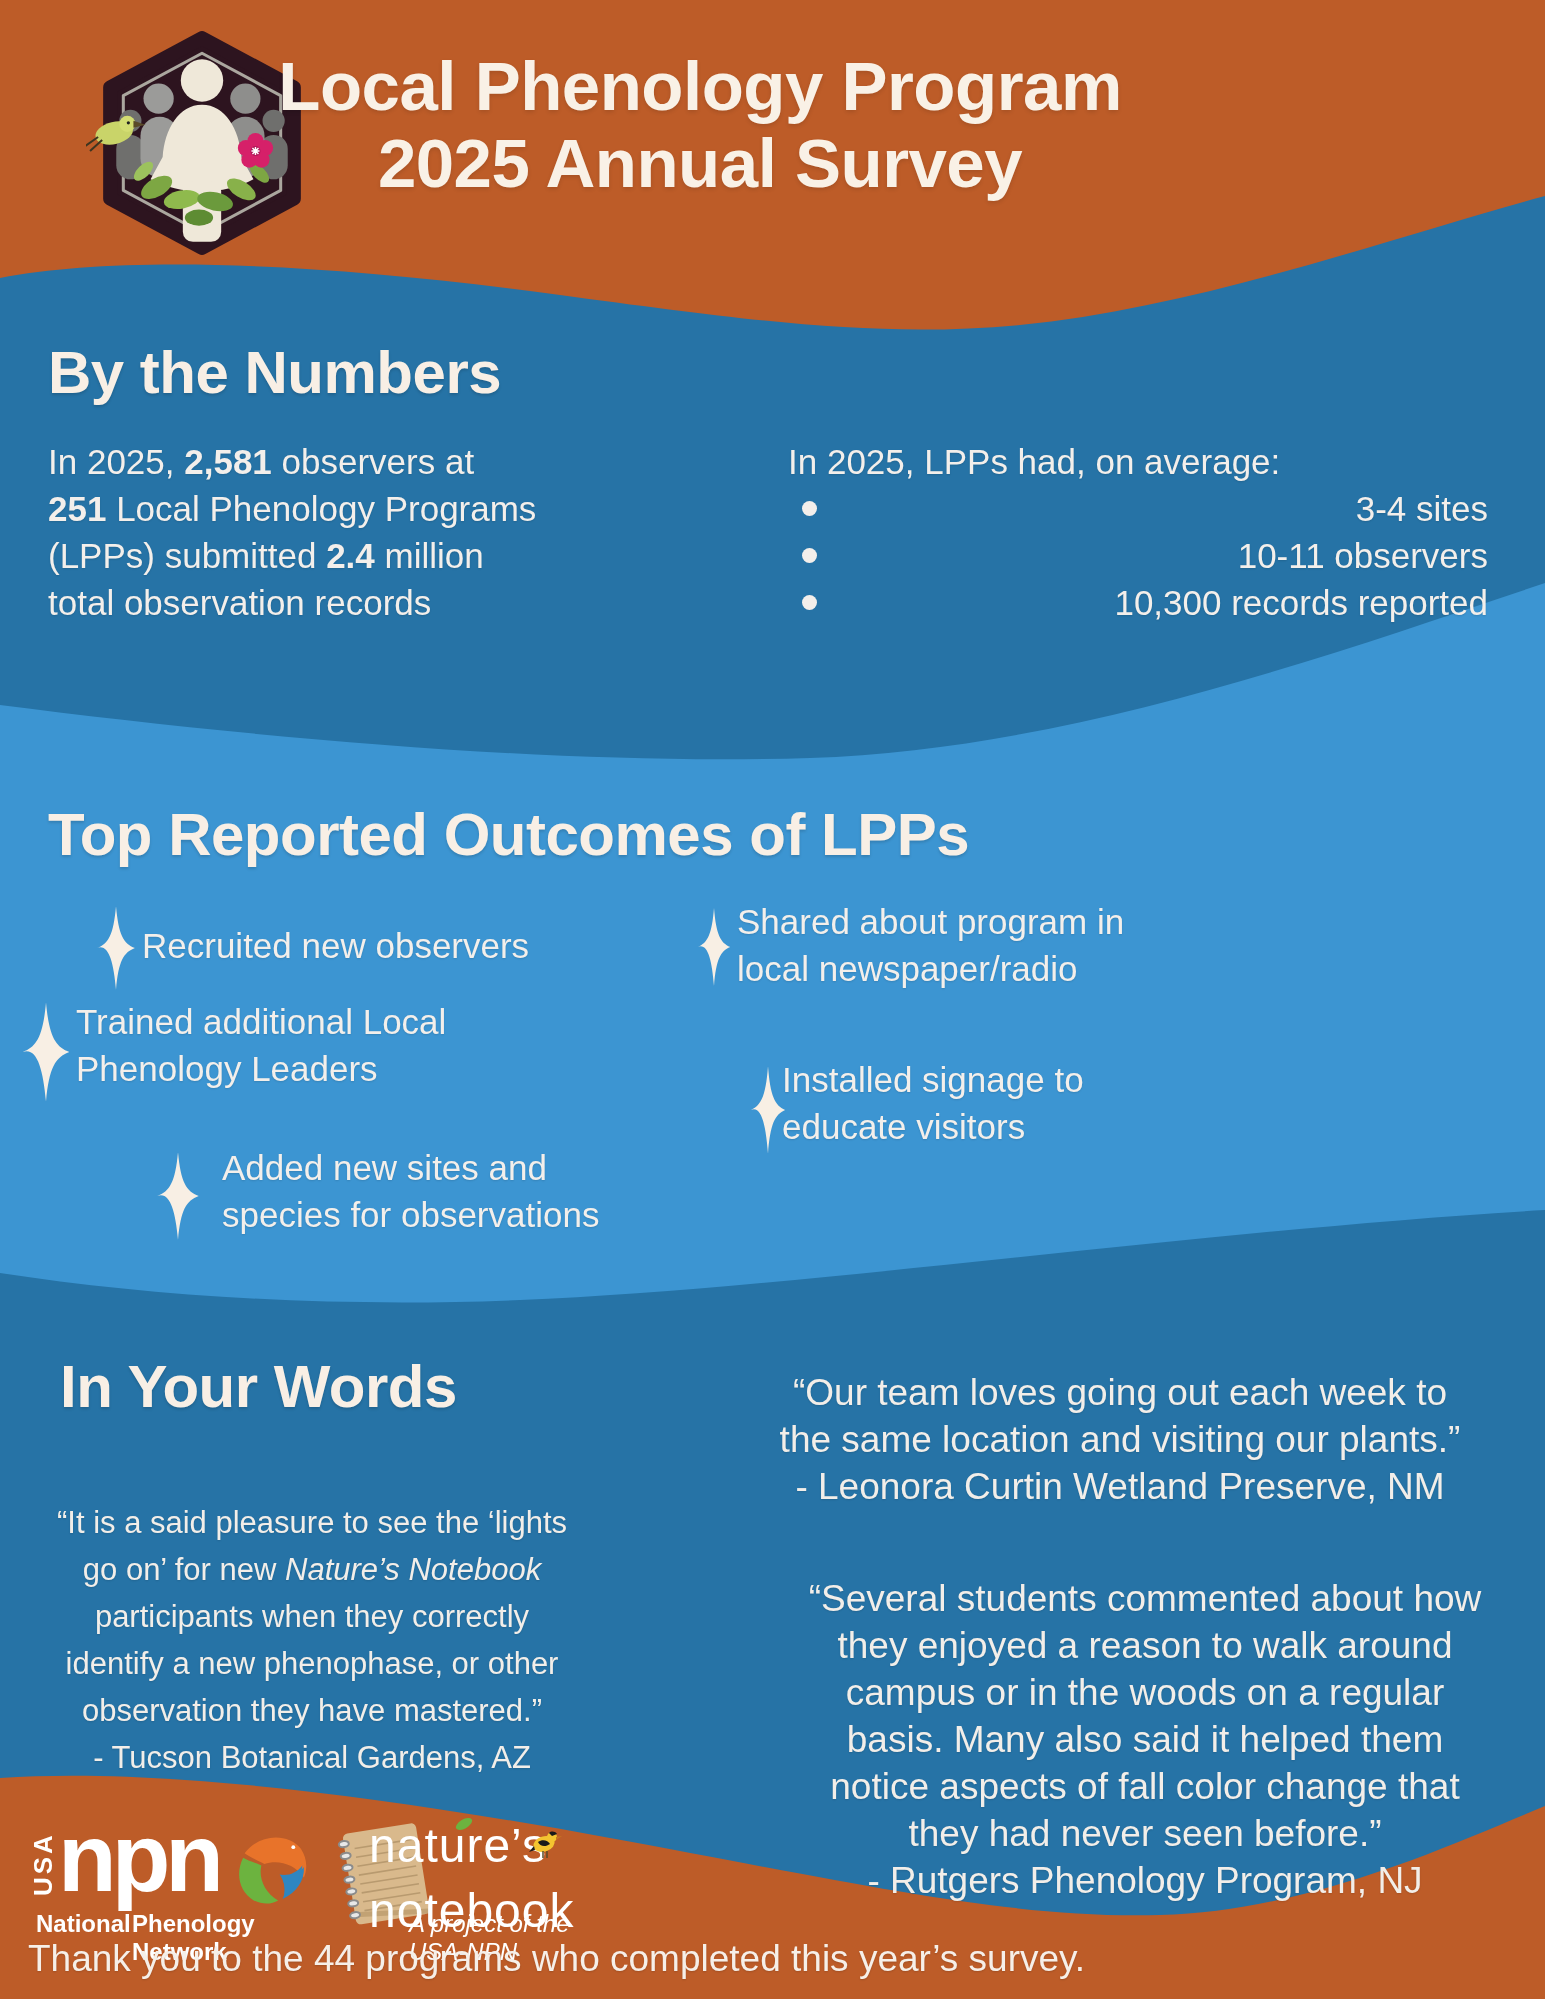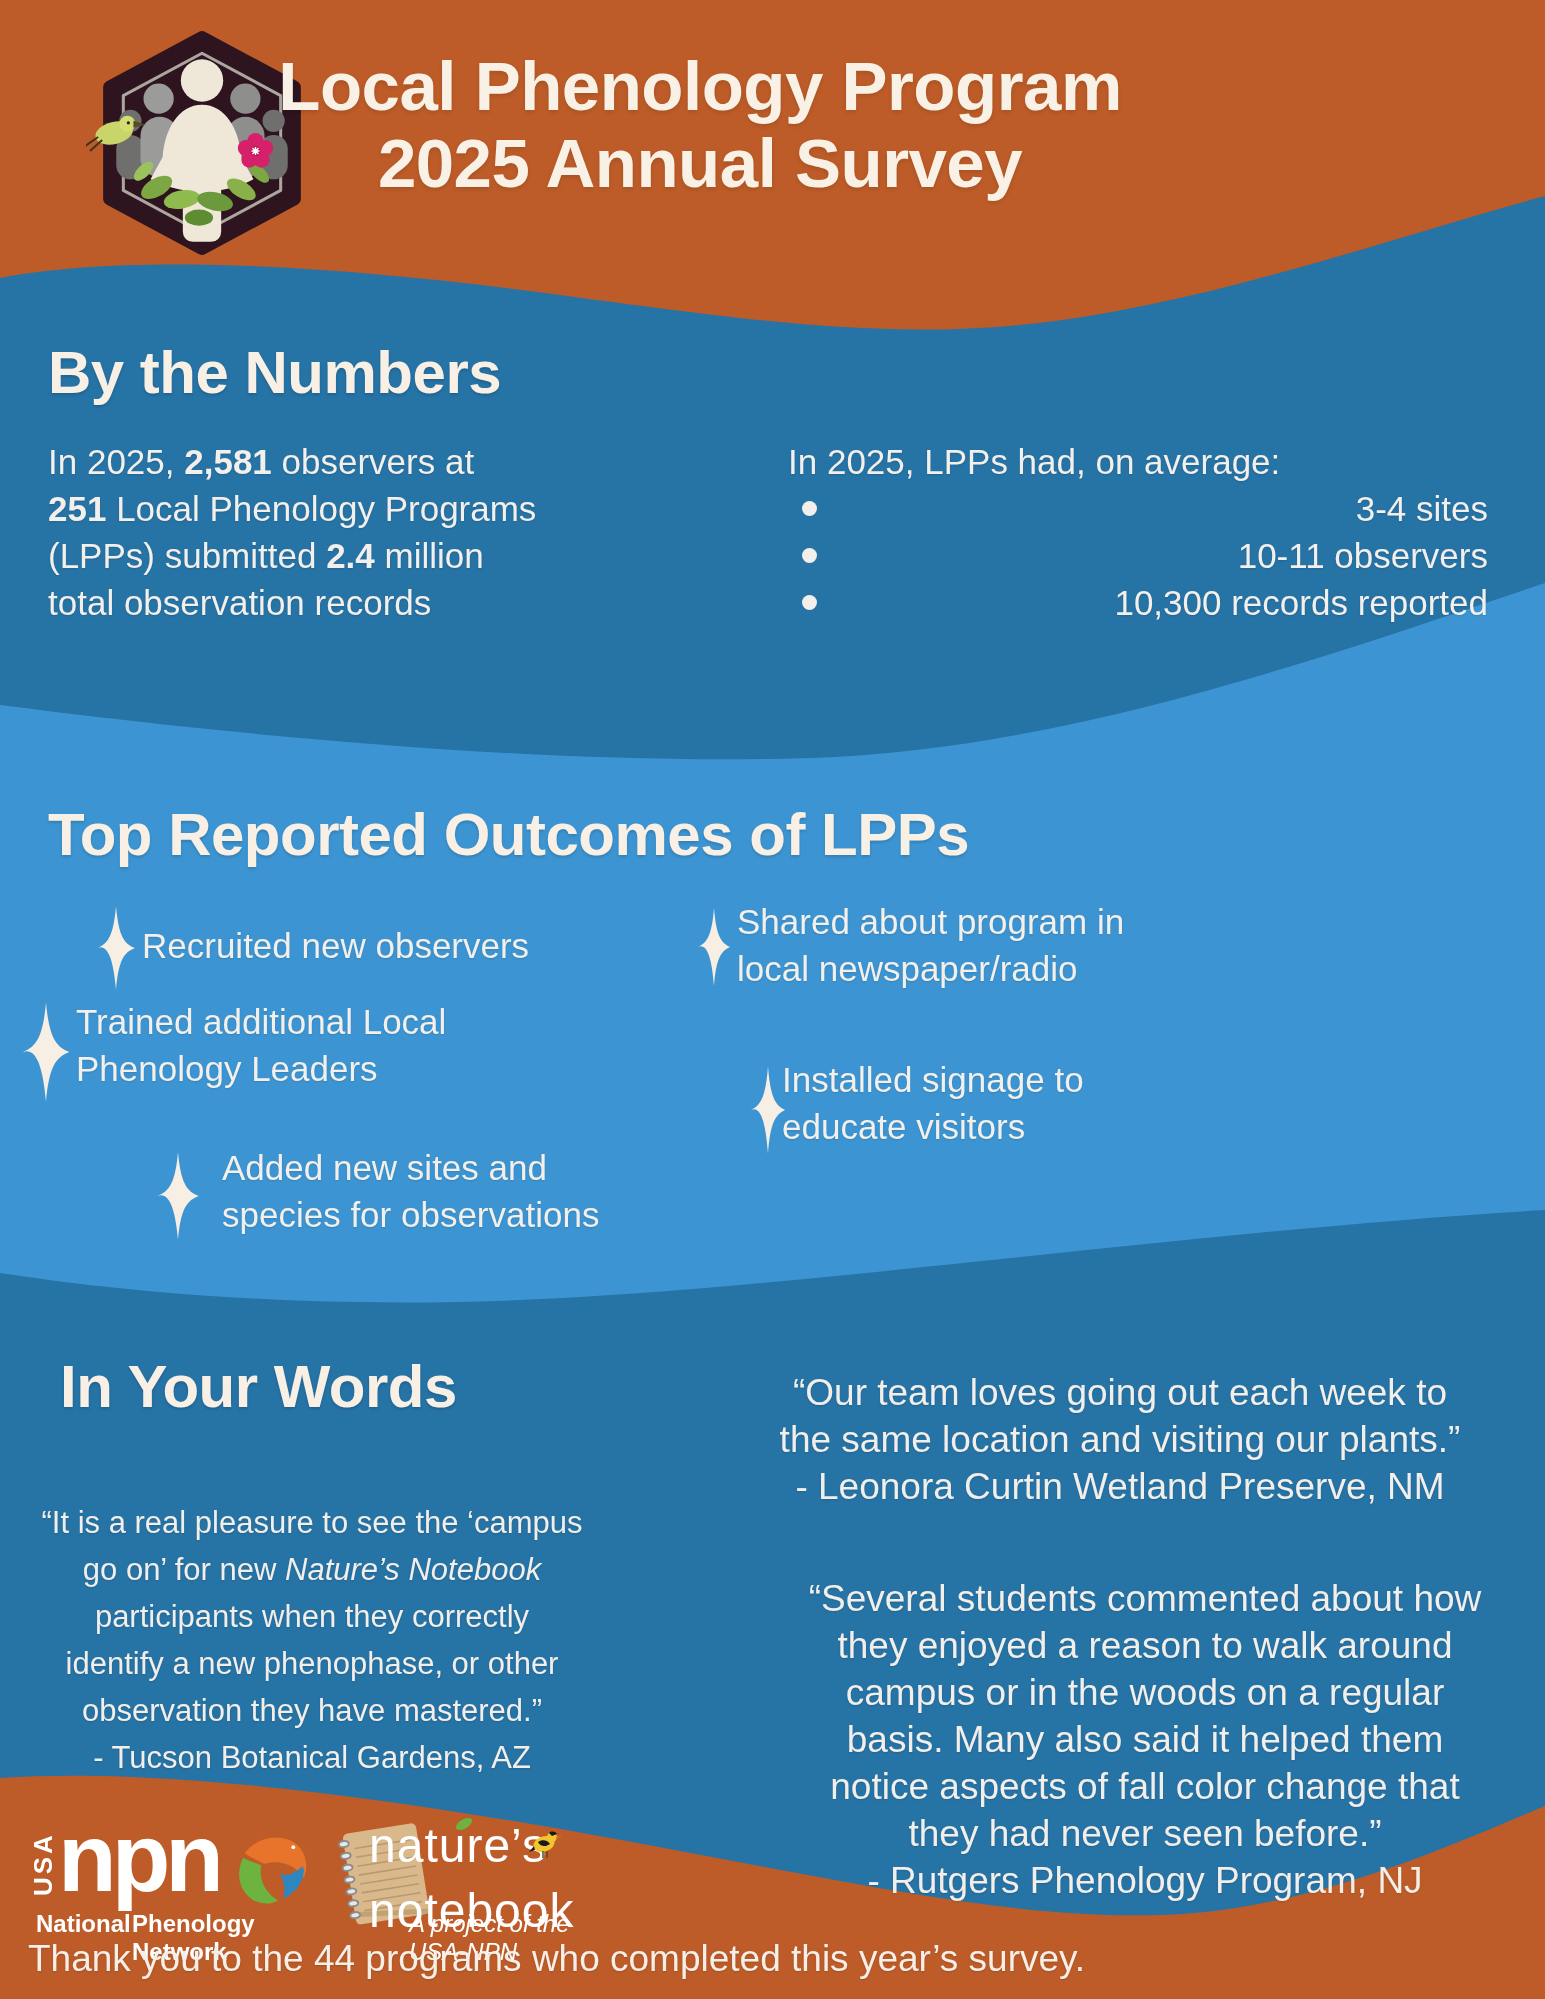--- a/index.html
+++ b/index.html
@@ -156,21 +156,21 @@
 
   <h2 class="abs heading" style="left:60px;top:1352px;margin:0;">In Your Words</h2>
 
   <div class="abs quote q-big pre" style="left:720px;top:1322px;width:800px;">
     <span>“Our team loves going out each week to
 the same location and visiting our plants.”</span>
     <div>- Leonora Curtin Wetland Preserve, NM</div>
   </div>
 
   <div class="abs quote q-small pre" style="left:22px;top:1452px;width:580px;">
-    <span>“It is a real pleasure to see the ‘campus
+    <span>“It is a said pleasure to see the ‘lights
 go on’ for new </span><i>Nature’s Notebook</i><span>
 participants when they correctly
 identify a new phenophase, or other
 observation they have mastered.”</span>
     <div>- Tucson Botanical Gardens, AZ</div>
   </div>
 
   <div class="abs quote q-big pre" style="left:670px;top:1528px;width:950px;">
     <span>“Several students commented about how
 they enjoyed a reason to walk around

